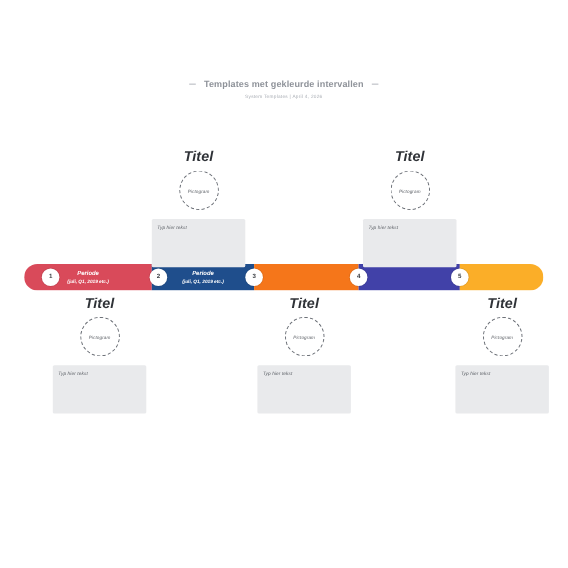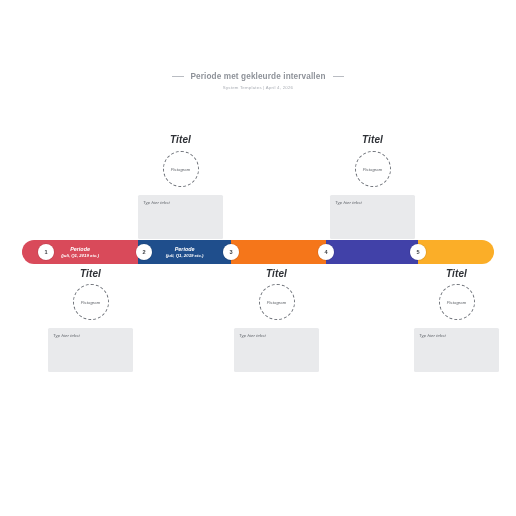--- a/index.html
+++ b/index.html
@@ -99,21 +99,21 @@
     box-shadow: 0 0 0 0.7px rgba(0,0,0,0.10);
     z-index: 5;
   }
 
   
   .card {
     position: absolute;
     width: 85px;
   }
   .card-title {
-    font-size: 10px;
+    font-size: 13px;
     font-weight: 700;
     font-style: italic;
     color: #2f3237;
     text-align: center;
     letter-spacing: 0.1px;
   }
   .pictogram {
     width: 34px;
     height: 34px;
     margin: 6px auto 0 auto;
@@ -146,21 +146,21 @@
     letter-spacing: 0.1px;
   }
   .card.below .pictogram { margin-top: 5px; }
 </style>
 </head>
 <body>
 
 <div id="doc-header">
   <div id="header-title-row">
     <span class="rule"></span>
-    <span id="doc-title">Periode met gekleurde intervallen</span>
+    <span id="doc-title">Templates met gekleurde intervallen</span>
     <span class="rule"></span>
   </div>
   <div id="doc-subtitle">System Templates  |  April 4, 2026</div>
 </div>
 
 <div id="timeline-bar">
     <div class="segment" style="width: 24.6%; background: rgb(217, 74, 90);">
       <div class="segment-label">
         <span class="lbl-main">Periode</span>
         <span class="lbl-sub">(juli, Q1, 2019 etc.)</span>

